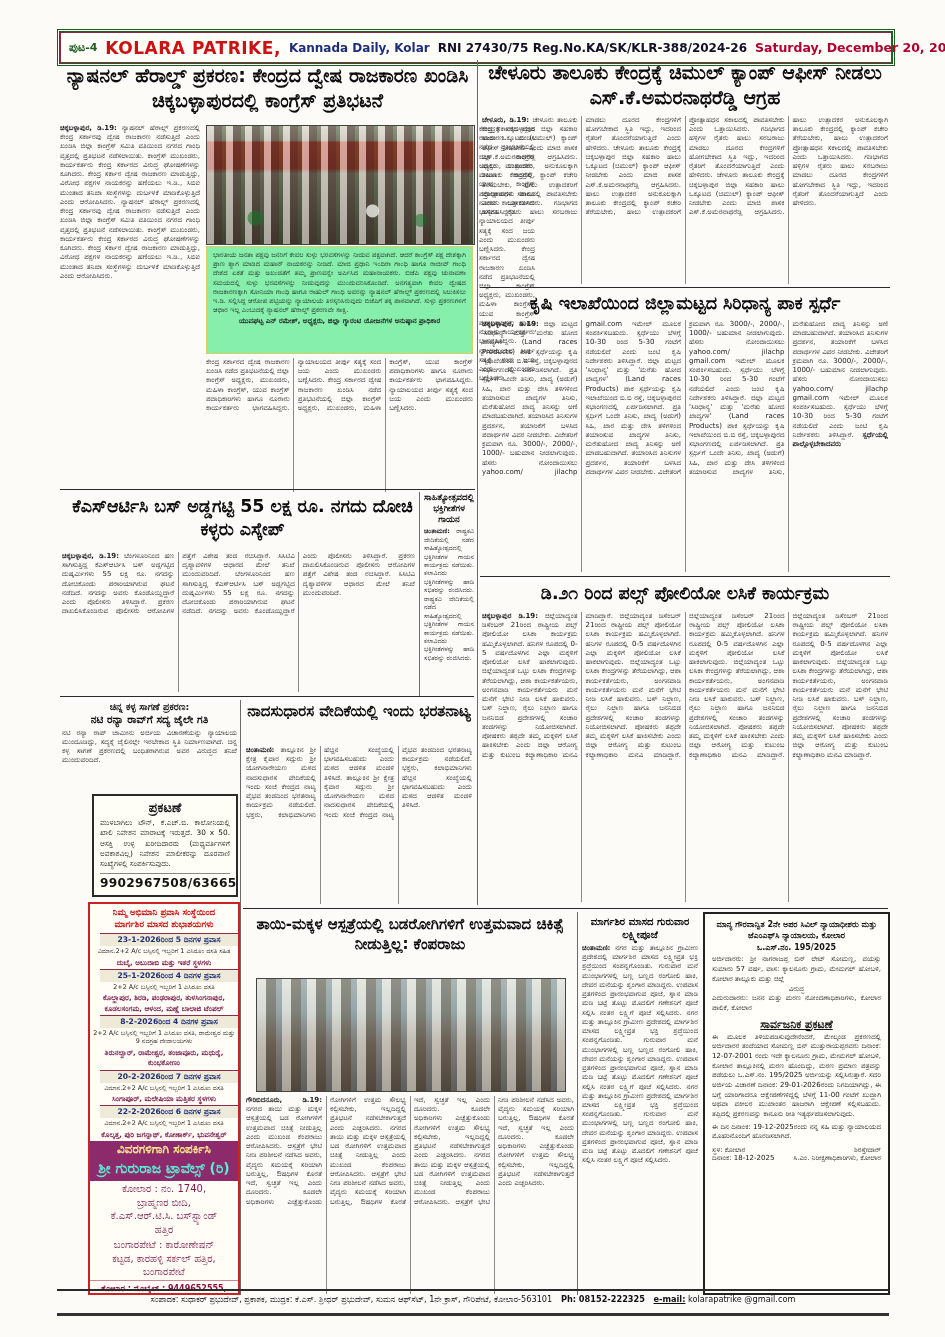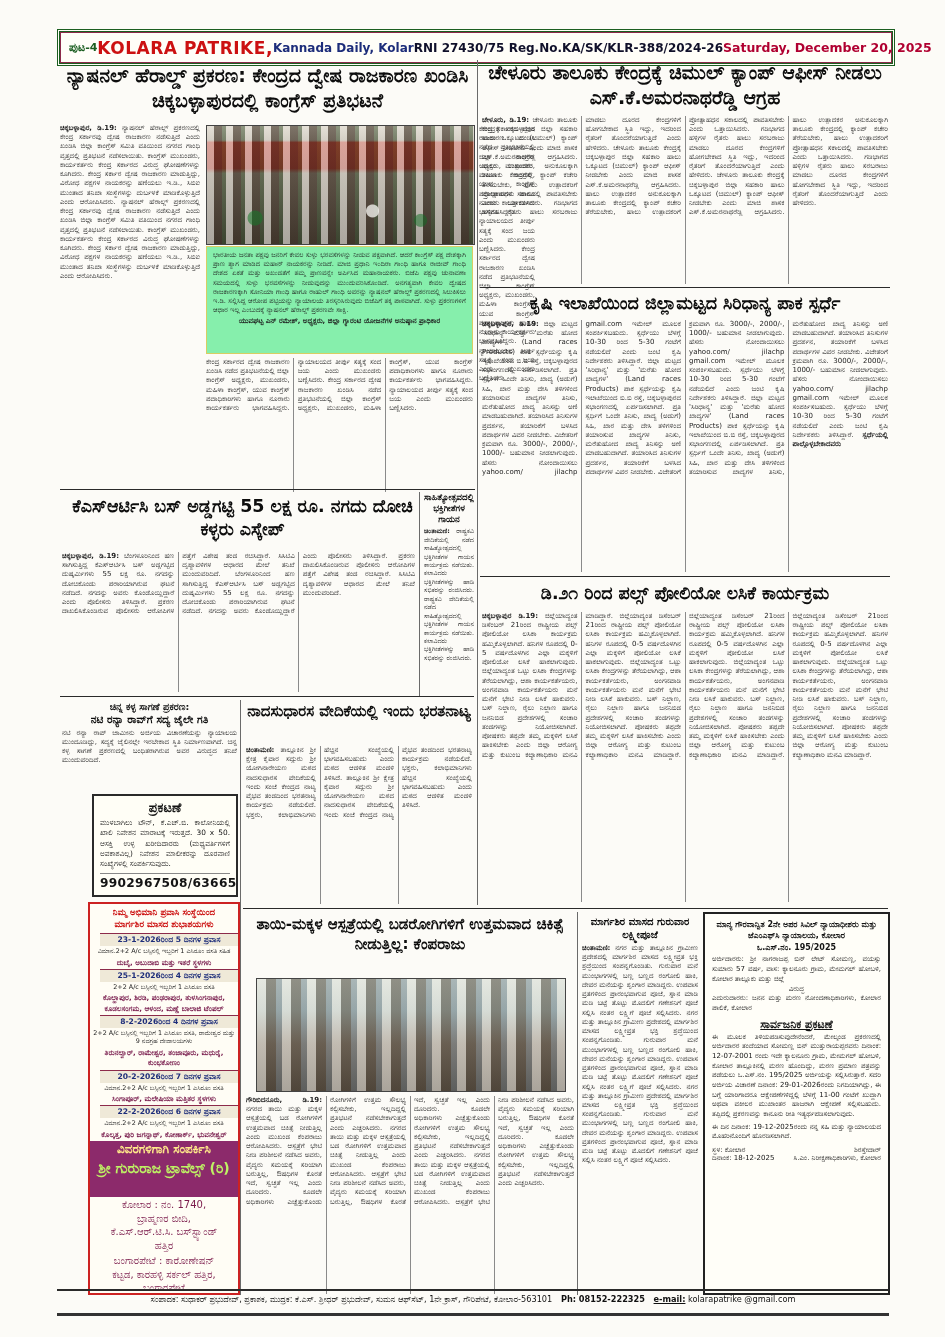--- a/index.html
+++ b/index.html
@@ -1,20 +1,20 @@
 <!DOCTYPE html>
 <html><head>
 <meta charset="utf-8">
 <style>
   html,body{margin:0;padding:0;background:#e9e7e0;font-family:"DejaVu Sans","Liberation Sans",sans-serif;}
   #page{position:relative;width:945px;height:1337px;background:#fcfbf7;margin:0 auto;overflow:hidden;color:#141414;}
   .abs{position:absolute;}
   
   .masthead{border:3px double #1b5e20;background:#fffef8;}
-  .masthead-inner{border:1px solid #8c2a4a;height:100%;display:flex;align-items:center;padding:0 8px;box-sizing:border-box;}
+  .masthead-inner{border:1px solid #8c2a4a;height:100%;display:flex;align-items:center;gap:8px;padding:0 8px;box-sizing:border-box;}
   .page-label{color:#1b5e20;font-weight:bold;font-size:11px;white-space:nowrap;}
   .paper-title{color:#cc1111;font-weight:bold;font-size:17px;letter-spacing:.5px;white-space:nowrap;}
   .paper-sub{color:#1d2d7a;font-size:12px;font-weight:bold;white-space:nowrap;}
   .paper-reg{color:#10102a;font-size:12px;font-weight:bold;white-space:nowrap;}
   .paper-date{color:#b00030;font-size:12.5px;font-weight:bold;margin-left:auto;white-space:nowrap;}
   
   .hl{font-weight:bold;color:#0d0d0d;text-align:center;line-height:1.3;}
   .hl-xl{font-size:19px;}
   .hl-lg{font-size:17.5px;}
   .hl-md{font-size:15px;}
@@ -46,21 +46,21 @@
   .ad-plain-title{font-weight:bold;text-align:center;font-size:13px;margin-bottom:2px;}
   .ad-plain-body{font-size:7.4px;line-height:1.4;text-align:justify;}
   .ad-plain-phone{font-weight:bold;font-size:12.2px;text-align:center;letter-spacing:.3px;margin-top:3px;border-top:1px solid #888;padding-top:2px;}
   
   .ad-travel{border:2px solid #cc2222;background:#fffdf5;box-sizing:border-box;overflow:hidden;}
   .trav-head{color:#cc1111;font-weight:bold;font-size:8.6px;text-align:center;padding:3px 2px;line-height:1.35;}
   .tour-date{border-top:1px solid #8c2a4a;background:#efe9d8;color:#1d2d7a;font-weight:bold;font-size:7.6px;text-align:center;padding:1px 0;margin-left:10px;}
   .tour-detail{font-size:6.4px;text-align:center;color:#222;padding:1px 2px;line-height:1.3;}
   .tour-places{font-weight:bold;color:#7b2050;font-size:7.2px;text-align:center;padding:1px 2px;line-height:1.45;}
   .trav-contact-label{background:#8c2a6b;color:#ffe98a;font-weight:bold;font-size:12px;text-align:center;padding:1px 16px;}
-  .trav-company{background:#8c2a6b;color:#bef264;font-weight:bold;font-size:14px;text-align:center;padding:3px 0 20px;}
+  .trav-company{background:#8c2a6b;color:#5eead4;font-weight:bold;font-size:14px;text-align:center;padding:3px 0 4px;}
   .trav-addr{font-size:10px;color:#7b1b4b;text-align:center;line-height:1.35;padding:1px 16px;}
   .trav-phone{font-weight:bold;font-size:8px;color:#8c1040;text-align:center;line-height:1.5;border-top:1px solid #cc8899;padding:2px 0;}
   
   .notice{border:2px solid #222;background:#fffef8;padding:5px 7px;box-sizing:border-box;overflow:hidden;}
   .notice-court{font-weight:bold;font-size:8px;text-align:center;line-height:1.4;}
   .notice-case{font-weight:bold;font-size:8px;text-align:center;margin:2px 0;}
   .notice-par{font-size:7px;line-height:1.38;text-align:justify;}
   .notice-vs{font-size:7px;text-align:center;margin:1px 0;}
   .notice-sub{font-weight:bold;font-size:11px;text-align:center;margin:4px 0 2px;text-decoration:underline;}
   .notice-sig{display:flex;justify-content:space-between;font-size:7px;margin-top:4px;}

